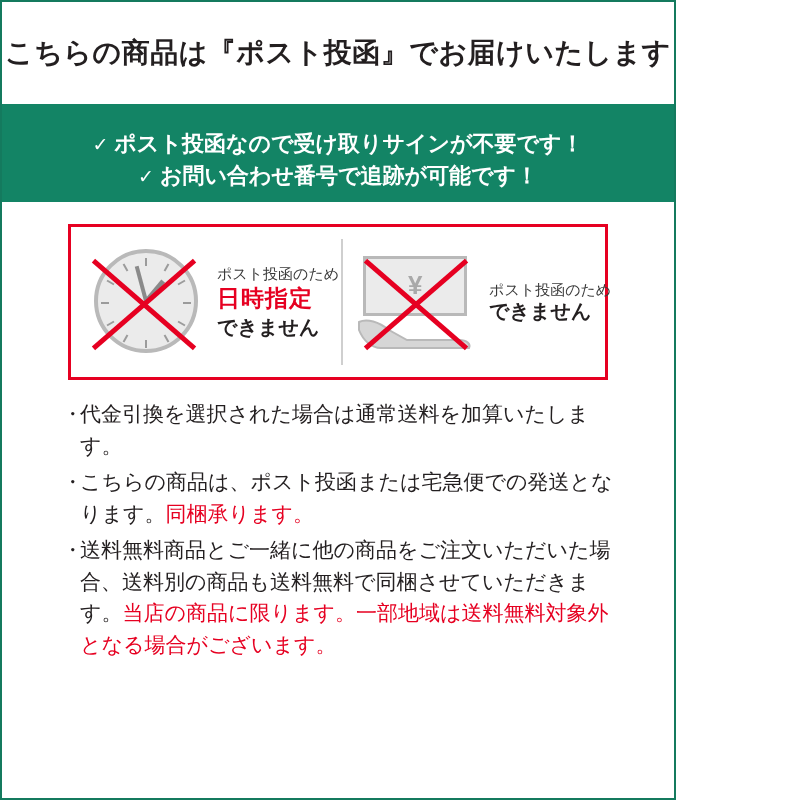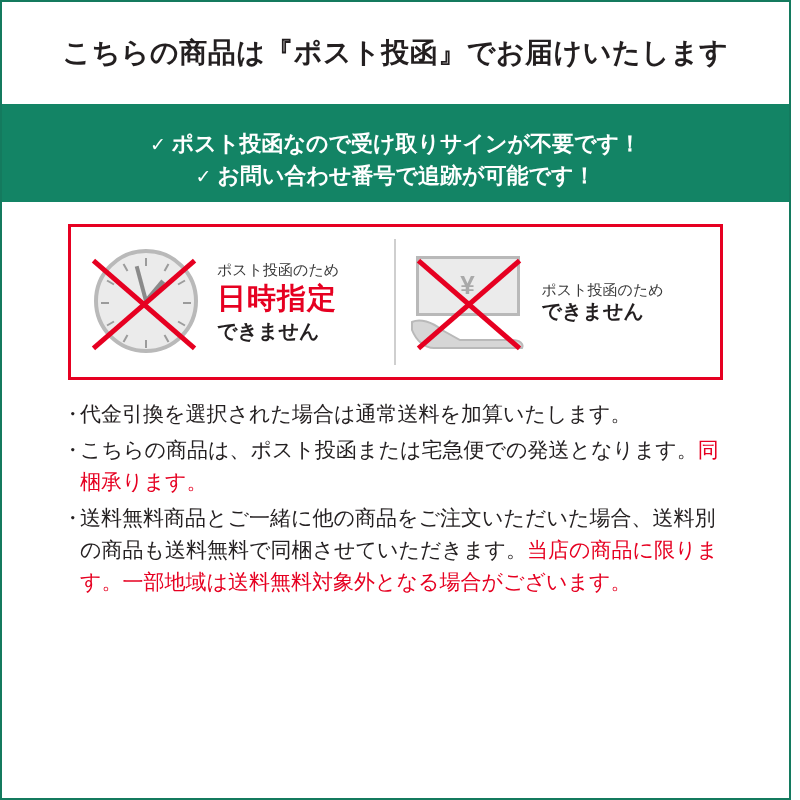--- a/index.html
+++ b/index.html
@@ -9,21 +9,21 @@
   body {
     width: 800px;
     height: 800px;
     background: #ffffff;
     font-family: "Liberation Sans", "DejaVu Sans", sans-serif;
     color: #231f20;
     overflow: hidden;
   }
   .page {
     position: relative;
-    width: 791px;
+    width: 676px;
     height: 800px;
     box-sizing: border-box;
     border: 2px solid #147a5e;
     background: #ffffff;
   }
 
   
   .title-bar {
     height: 102px;
     display: flex;
@@ -150,21 +150,21 @@
   .cell-text {
     padding-left: 10px;
     line-height: 1.2;
   }
   .cell-small {
     font-size: 15px;
     color: #3a3a3a;
     white-space: nowrap;
   }
   .cell-big {
-    font-size: 29px;
+    font-size: 23px;
     font-weight: bold;
     color: #e60021;
     letter-spacing: 1px;
     margin: 2px 0 3px 0;
     white-space: nowrap;
   }
   .cell-sub {
     font-size: 20px;
     font-weight: bold;
     color: #231f20;

